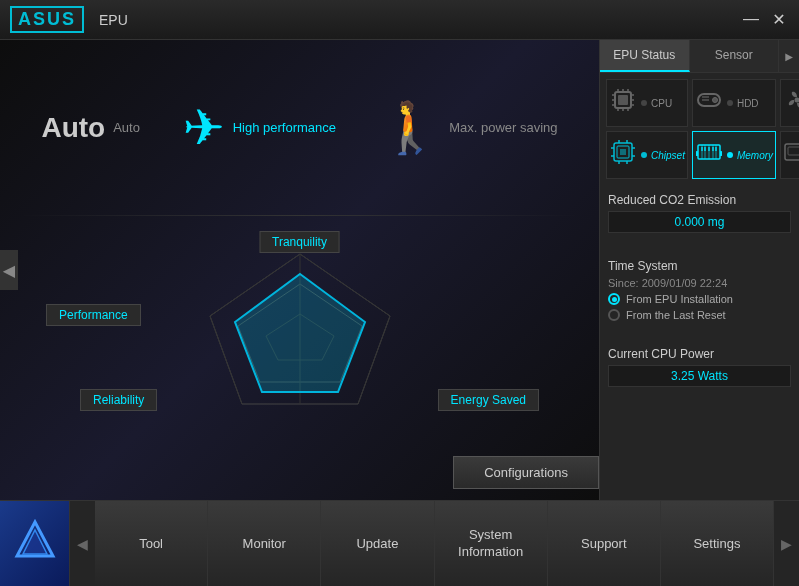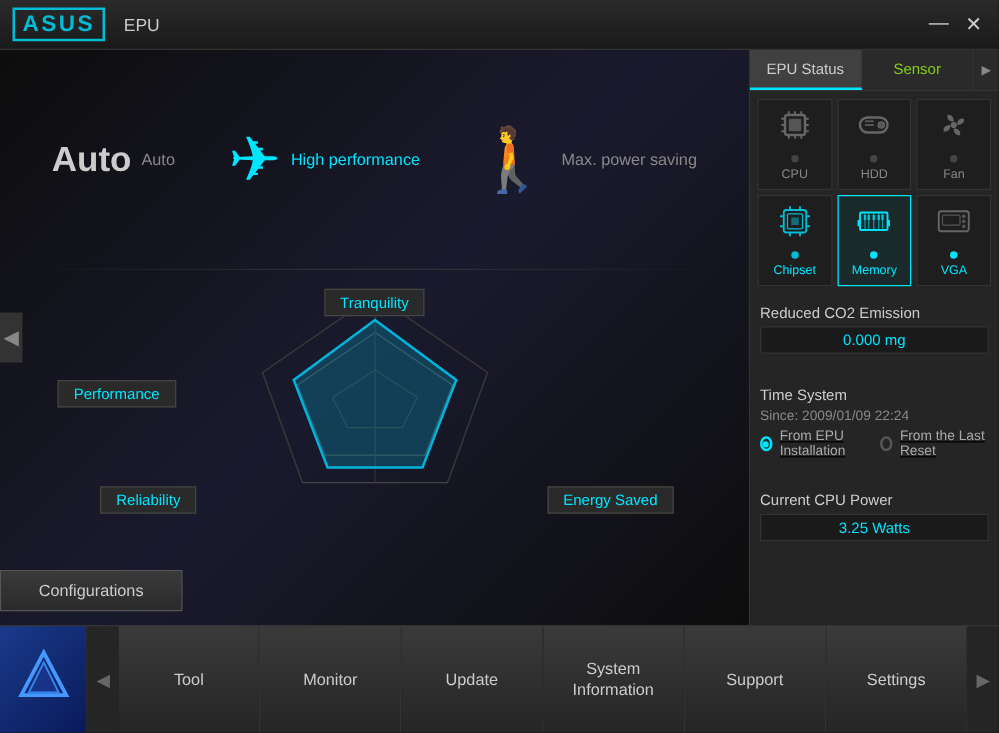--- a/index.html
+++ b/index.html
@@ -99,20 +99,21 @@
       color: #888;
       font-size: 13px;
     }
 
     
     .radar-area {
       padding: 10px 20px;
       position: relative;
       height: 235px;
       display: flex;
+      align-items: center;
       justify-content: center;
     }
 
     .radar-labels {
       position: absolute;
       width: 100%;
       height: 100%;
       top: 0;
       left: 0;
     }
@@ -134,21 +135,21 @@
     .label-energy { bottom: 40px; right: 60px; }
 
     .radar-svg {
       width: 220px;
       height: 180px;
     }
 
     
     .config-area {
       display: flex;
-      justify-content: flex-start;
+      justify-content: flex-end;
       padding: 5px 0 2px;
     }
     .config-btn {
       background: linear-gradient(to bottom, #3a3a3a, #2a2a2a);
       border: 1px solid #555;
       color: #ccc;
       padding: 8px 30px;
       font-size: 13px;
       cursor: pointer;
     }
@@ -182,21 +183,21 @@
     
     .right-tabs {
       display: flex;
       border-bottom: 1px solid #333;
     }
     .right-tab {
       flex: 1;
       padding: 8px 5px;
       text-align: center;
       font-size: 12px;
-      color: #84cc16;
+      color: #a3a3a3;
       cursor: pointer;
       background: #2a2a2a;
       border-right: 1px solid #333;
     }
     .right-tab.active {
       background: #404040;
       color: #ccc;
       border-bottom: 2px solid #00e5ff;
     }
     .right-tab-arrow {
@@ -212,21 +213,20 @@
 
     
     .status-grid {
       display: grid;
       grid-template-columns: repeat(3, 1fr);
       gap: 4px;
       padding: 6px;
     }
     .status-icon-item {
       display: flex;
-      flex-direction: column;
       align-items: center;
       padding: 6px 2px;
       background: #1e1e1e;
       border: 1px solid #333;
       cursor: pointer;
       gap: 4px;
     }
     .status-icon-item.active {
       border-color: #00e5ff;
       background: #1a2a2a;
@@ -240,20 +240,21 @@
     }
     .status-dot-inactive {
       background: #444;
     }
     .status-label {
       font-size: 10px;
       color: #888;
     }
     .status-label.active {
       color: #00e5ff;
+      font-style: italic;
     }
 
     
     .right-info {
       padding: 8px;
       flex: 1;
       overflow-y: auto;
     }
     .info-section {
       margin-bottom: 26px;
@@ -271,23 +272,22 @@
       padding: 3px 8px;
       font-size: 12px;
     }
     .info-subtitle {
       color: #888;
       font-size: 11px;
       margin-bottom: 4px;
     }
     .radio-group {
       display: flex;
-      flex-direction: row;
+      flex-direction: column;
       gap: 4px;
-      text-decoration: underline;
     }
     .radio-item {
       display: flex;
       align-items: center;
       gap: 6px;
       cursor: pointer;
     }
     .radio-circle {
       width: 12px;
       height: 12px;

